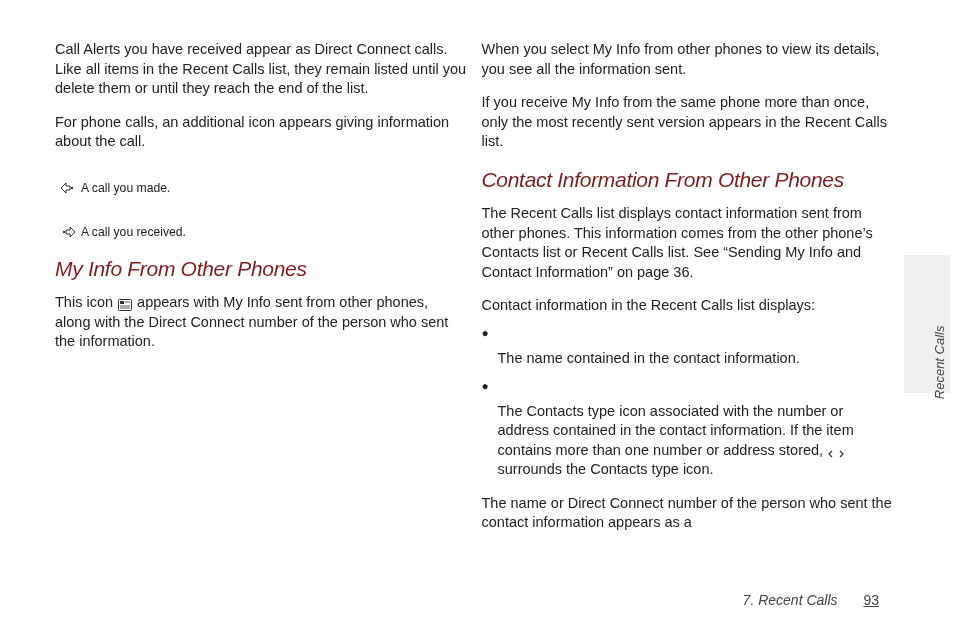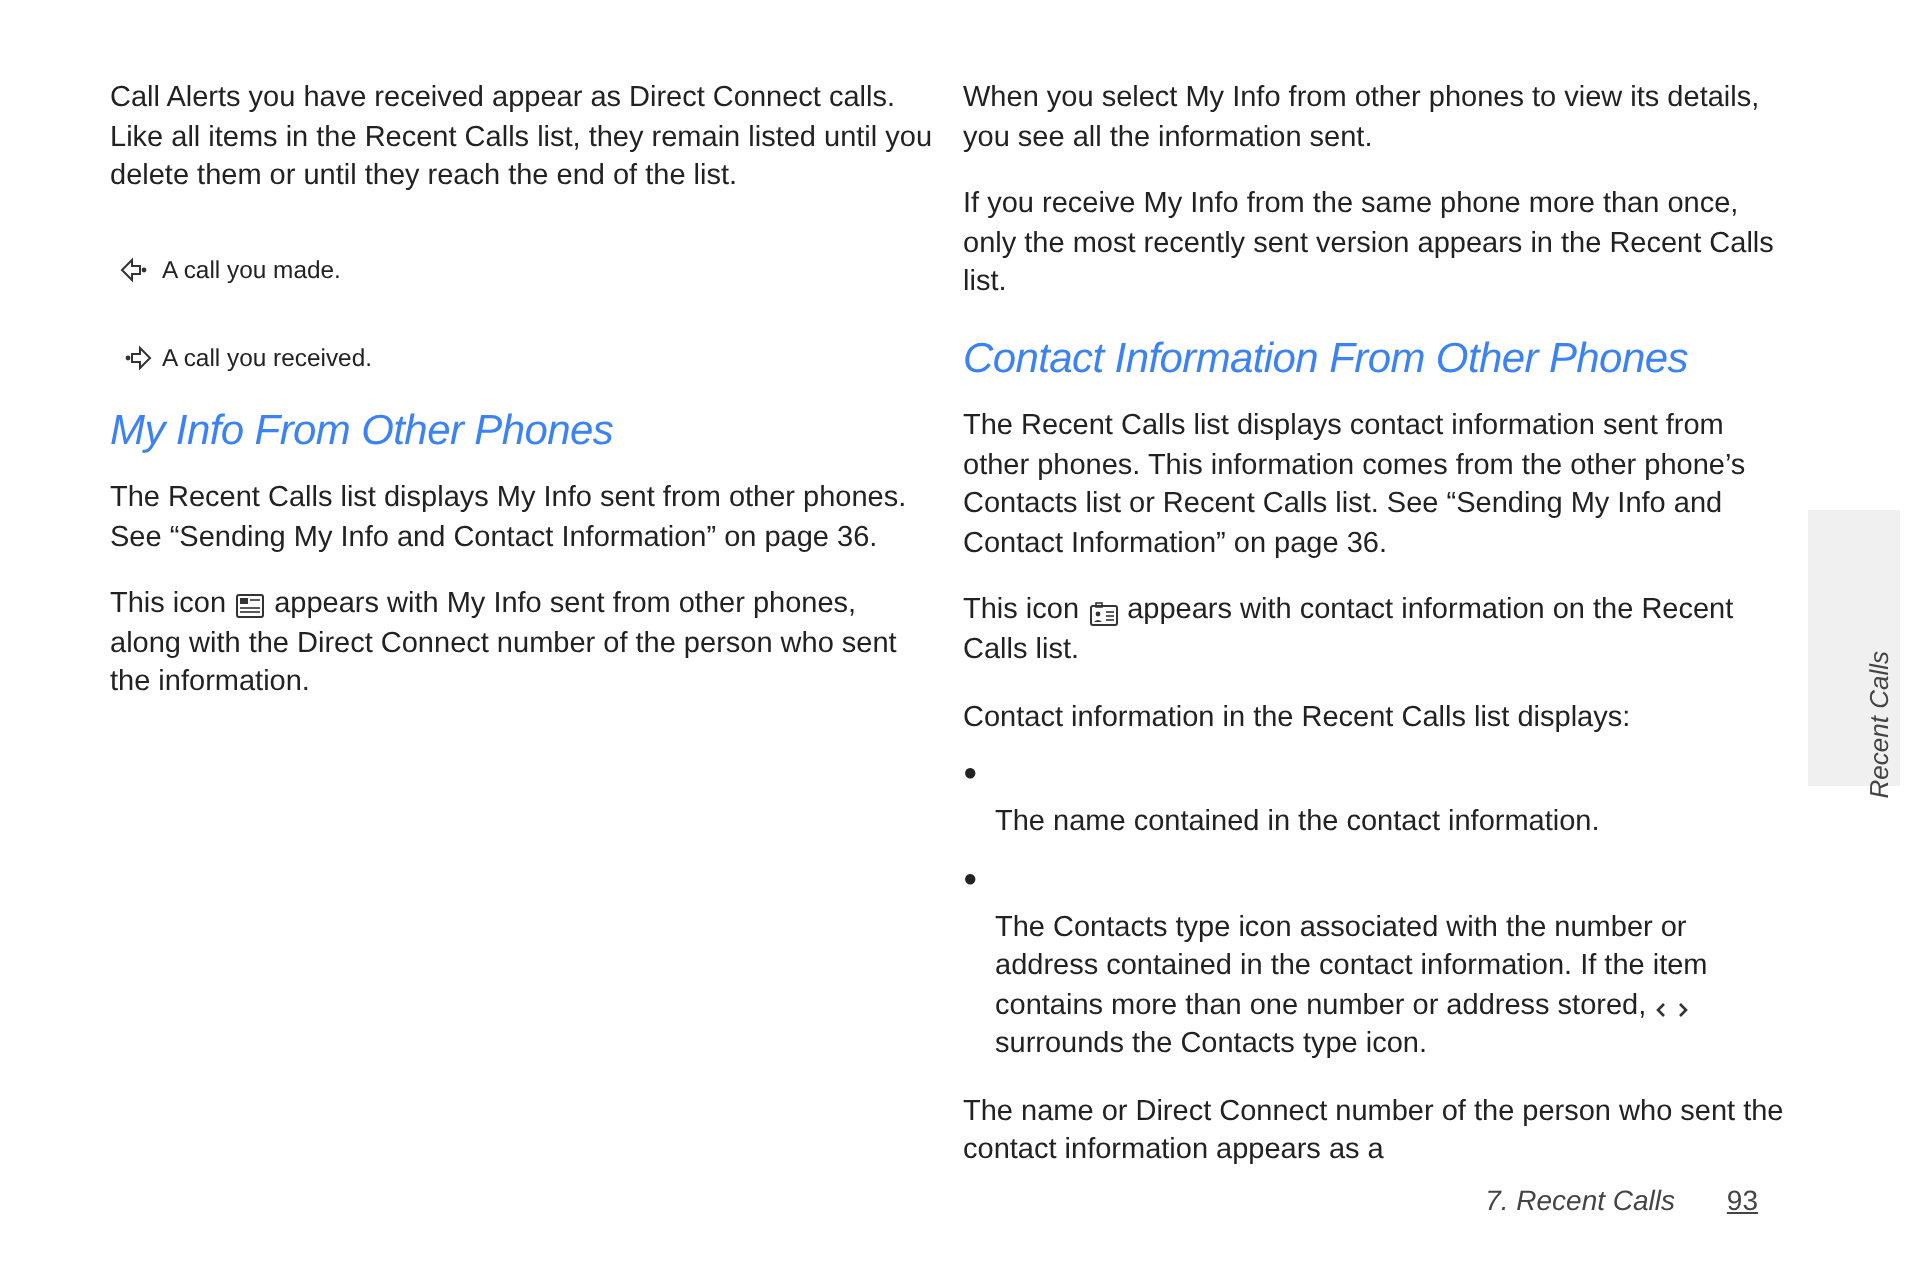--- a/index.html
+++ b/index.html
@@ -23,21 +23,21 @@
     }
     .para { margin-bottom: 14px; }
     .icon-list { margin: 4px 0 14px 0; }
     .icon-row { display: flex; align-items: flex-start; margin-bottom: 10px; margin-top: 28px; }
     .icon-cell { width: 26px; flex-shrink:0; display:flex; justify-content:center; padding-top:1px;}
     .icon-text { flex:1; font-size: 12.2px; line-height:1.35; }
     h2 {
       font-style: italic;
       font-weight: 400;
       font-size: 21px;
-      color: #3b82f6;
+      color: #7f1d1d;
       margin: 14px 0 10px 0;
       letter-spacing: -0.3px;
     }
     .bullets { margin-bottom: 14px; }
     .bullet-row { display:flex; align-items:flex-start; margin-bottom:8px; }
     .bullet-dot { width:16px; flex-shrink:0; font-size:12px; line-height:1.5; }
     .bullet-text { flex:1;margin-top:25px; }
     .inline-icon { display:inline-block; vertical-align:middle; width:14px; height:12px; margin:0 1px; }
     .footer {
       position: absolute;
@@ -66,20 +66,21 @@
       font-size: 13px;
       color: #444;
     }
   </style>
 </head>
 <body>
 
 <div class="content">
   <div class="col">
     <p class="para">Call Alerts you have received appear as Direct Connect calls. Like all items in the Recent Calls list, they remain listed until you delete them or until they reach the end of the list.</p>
+    <p class="para">For phone calls, an additional icon appears giving information about the call.</p>
     <div class="icon-list">
       <div class="icon-row">
         <span class="icon-cell">
           <svg width="16" height="14" viewBox="0 0 16 14">
               <path d="M1 7 L6 2 L6 5 L10 5 L10 9 L6 9 L6 12 Z" fill="none" stroke="#333" stroke-width="1"></path>
               <circle cx="12" cy="7" r="1.2" fill="#333"></circle>
             </svg>
         </span>
         <span class="icon-text">A call you made.</span>
       </div>
@@ -87,48 +88,36 @@
         <span class="icon-cell">
           <svg width="16" height="14" viewBox="0 0 16 14">
               <path d="M15 7 L10 2 L10 5 L6 5 L6 9 L10 9 L10 12 Z" fill="none" stroke="#333" stroke-width="1"></path>
               <circle cx="4" cy="7" r="1.2" fill="#333"></circle>
             </svg>
         </span>
         <span class="icon-text">A call you received.</span>
       </div>
     </div>
     <h2>My Info From Other Phones</h2>
-    <p class="para">The Recent Calls list displays My Info sent from other phones. See “Sending My Info and Contact Information” on page 36.</p>
     <p class="para">
       <span>This icon </span><span class="inline-icon"><svg width="14" height="12" viewBox="0 0 14 12">
             <rect x="0.5" y="0.5" width="13" height="11" rx="1" fill="none" stroke="#333" stroke-width="1"></rect>
             <rect x="2" y="2" width="4" height="3" fill="#333"></rect>
             <line x1="7" y1="3" x2="12" y2="3" stroke="#333" stroke-width="0.8"></line>
             <line x1="2" y1="7" x2="12" y2="7" stroke="#333" stroke-width="0.8"></line>
             <line x1="2" y1="9" x2="12" y2="9" stroke="#333" stroke-width="0.8"></line>
           </svg></span><span> appears with My Info sent from other phones, along with the Direct Connect number of the person who sent the information.</span>
     </p>
   </div>
 
   <div class="col">
     <p class="para">When you select My Info from other phones to view its details, you see all the information sent.</p>
     <p class="para">If you receive My Info from the same phone more than once, only the most recently sent version appears in the Recent Calls list.</p>
     <h2>Contact Information From Other Phones</h2>
     <p class="para">The Recent Calls list displays contact information sent from other phones. This information comes from the other phone’s Contacts list or Recent Calls list. See “Sending My Info and Contact Information” on page 36.</p>
-    <p class="para">
-      <span>This icon </span><span class="inline-icon"><svg width="14" height="12" viewBox="0 0 14 12">
-            <rect x="0.5" y="2" width="13" height="9.5" rx="1" fill="none" stroke="#333" stroke-width="1"></rect>
-            <rect x="3" y="0.5" width="3" height="2" fill="none" stroke="#333" stroke-width="0.8"></rect>
-            <circle cx="4" cy="6" r="1.2" fill="#333"></circle>
-            <path d="M2 10 Q4 8 6 10" fill="#333"></path>
-            <line x1="8" y1="5" x2="12" y2="5" stroke="#333" stroke-width="0.8"></line>
-            <line x1="8" y1="7" x2="12" y2="7" stroke="#333" stroke-width="0.8"></line>
-            <line x1="8" y1="9" x2="12" y2="9" stroke="#333" stroke-width="0.8"></line>
-          </svg></span><span> appears with contact information on the Recent Calls list.</span>
-    </p>
     <p class="para" style="margin-bottom:8px">Contact information in the Recent Calls list displays:</p>
     <div class="bullets">
       <div class="bullet-row">
         <span class="bullet-dot">●</span>
         <span class="bullet-text">The name contained in the contact information.</span>
       </div>
       <div class="bullet-row">
         <span class="bullet-dot">●</span>
         <span class="bullet-text">
           <span>The Contacts type icon associated with the number or address contained in the contact information. If the item contains more than one number or address stored, </span><span class="inline-icon" style="width:16px"><svg width="16" height="10" viewBox="0 0 16 10">

